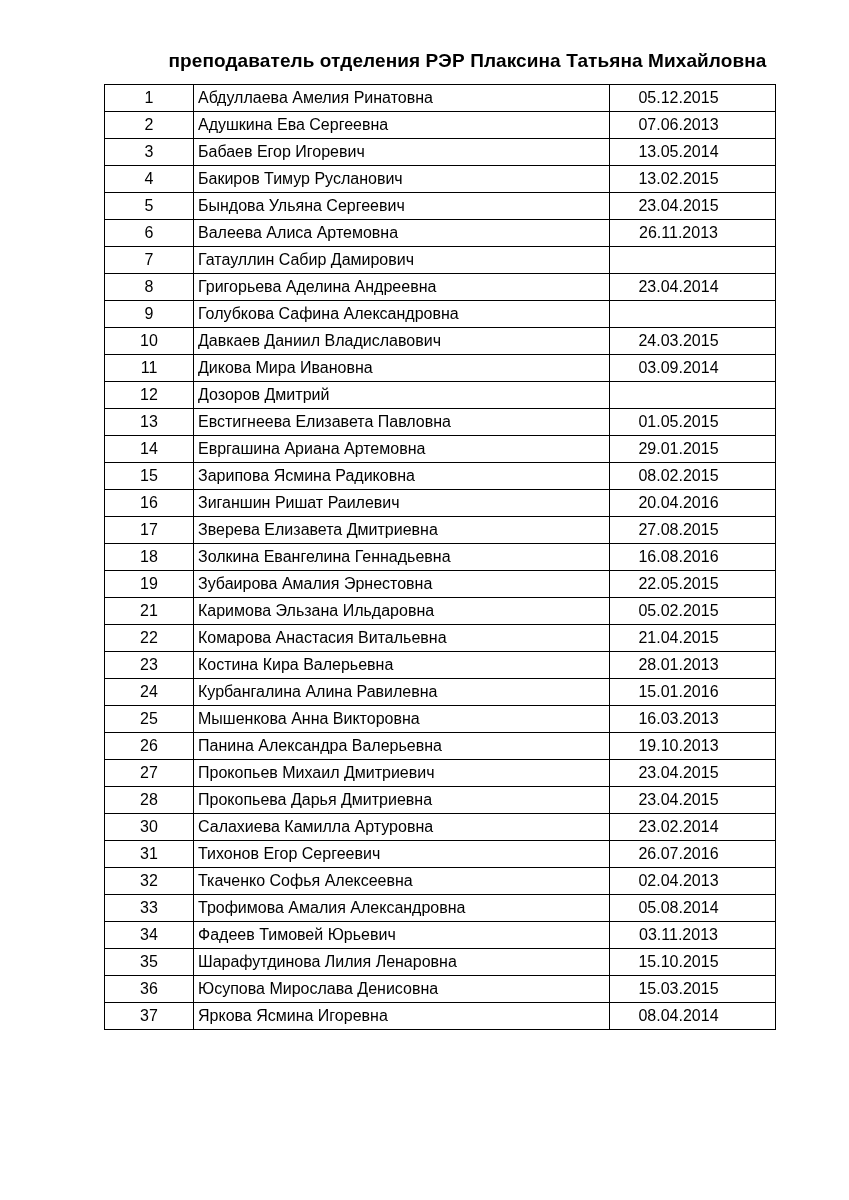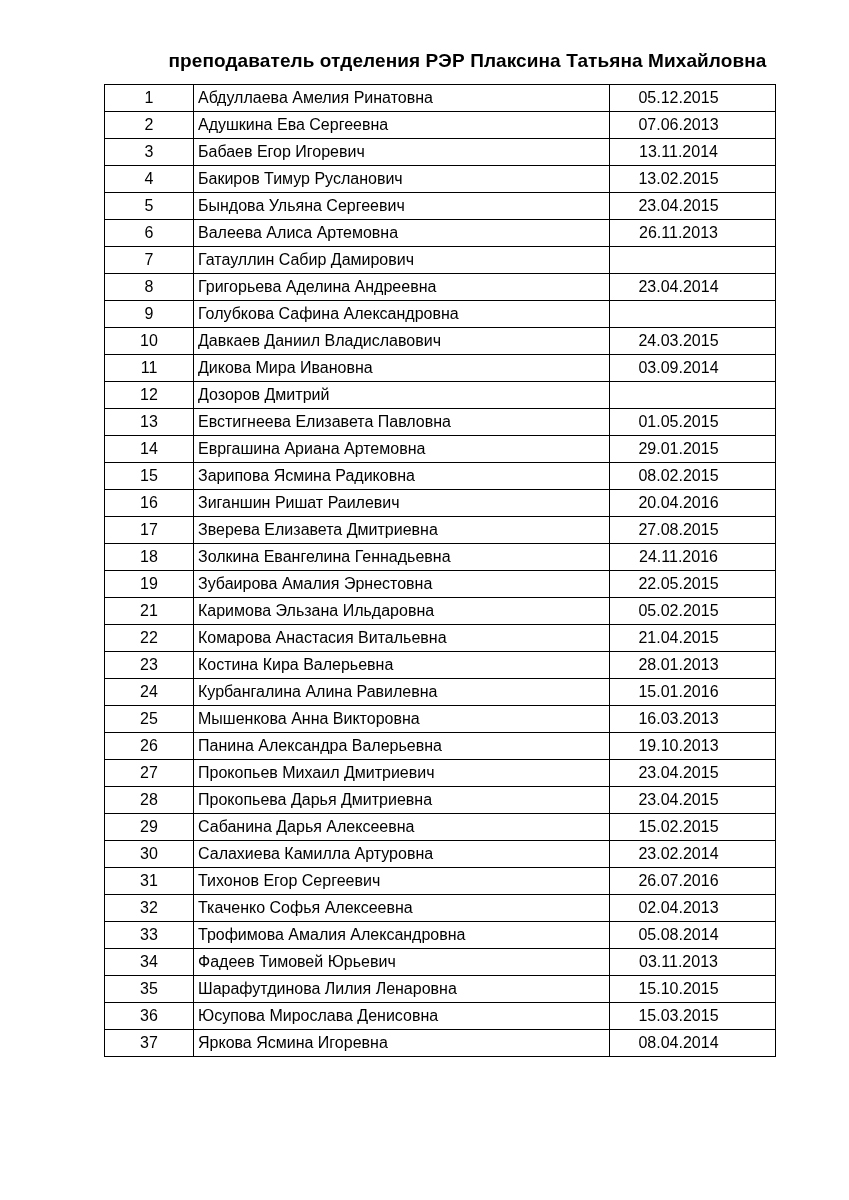--- a/index.html
+++ b/index.html
@@ -60,21 +60,21 @@
         <td class="col-date">05.12.2015</td>
       </tr>
       <tr>
         <td class="col-num">2</td>
         <td class="col-name">Адушкина Ева Сергеевна</td>
         <td class="col-date">07.06.2013</td>
       </tr>
       <tr>
         <td class="col-num">3</td>
         <td class="col-name">Бабаев Егор Игоревич</td>
-        <td class="col-date">13.11.2014</td>
+        <td class="col-date">13.05.2014</td>
       </tr>
       <tr>
         <td class="col-num">4</td>
         <td class="col-name">Бакиров Тимур Русланович</td>
         <td class="col-date">13.02.2015</td>
       </tr>
       <tr>
         <td class="col-num">5</td>
         <td class="col-name">Бындова Ульяна Сергеевич</td>
         <td class="col-date">23.04.2015</td>
@@ -135,21 +135,21 @@
         <td class="col-date">20.04.2016</td>
       </tr>
       <tr>
         <td class="col-num">17</td>
         <td class="col-name">Зверева Елизавета Дмитриевна</td>
         <td class="col-date">27.08.2015</td>
       </tr>
       <tr>
         <td class="col-num">18</td>
         <td class="col-name">Золкина Евангелина Геннадьевна</td>
-        <td class="col-date">24.11.2016</td>
+        <td class="col-date">16.08.2016</td>
       </tr>
       <tr>
         <td class="col-num">19</td>
         <td class="col-name">Зубаирова Амалия Эрнестовна</td>
         <td class="col-date">22.05.2015</td>
       </tr>
       <tr>
         <td class="col-num">21</td>
         <td class="col-name">Каримова Эльзана Ильдаровна</td>
         <td class="col-date">05.02.2015</td>
@@ -181,25 +181,20 @@
       </tr>
       <tr>
         <td class="col-num">27</td>
         <td class="col-name">Прокопьев Михаил Дмитриевич</td>
         <td class="col-date">23.04.2015</td>
       </tr>
       <tr>
         <td class="col-num">28</td>
         <td class="col-name">Прокопьева Дарья Дмитриевна</td>
         <td class="col-date">23.04.2015</td>
-      </tr>
-      <tr>
-        <td class="col-num">29</td>
-        <td class="col-name">Сабанина Дарья Алексеевна</td>
-        <td class="col-date">15.02.2015</td>
       </tr>
       <tr>
         <td class="col-num">30</td>
         <td class="col-name">Салахиева Камилла Артуровна</td>
         <td class="col-date">23.02.2014</td>
       </tr>
       <tr>
         <td class="col-num">31</td>
         <td class="col-name">Тихонов Егор Сергеевич</td>
         <td class="col-date">26.07.2016</td>

